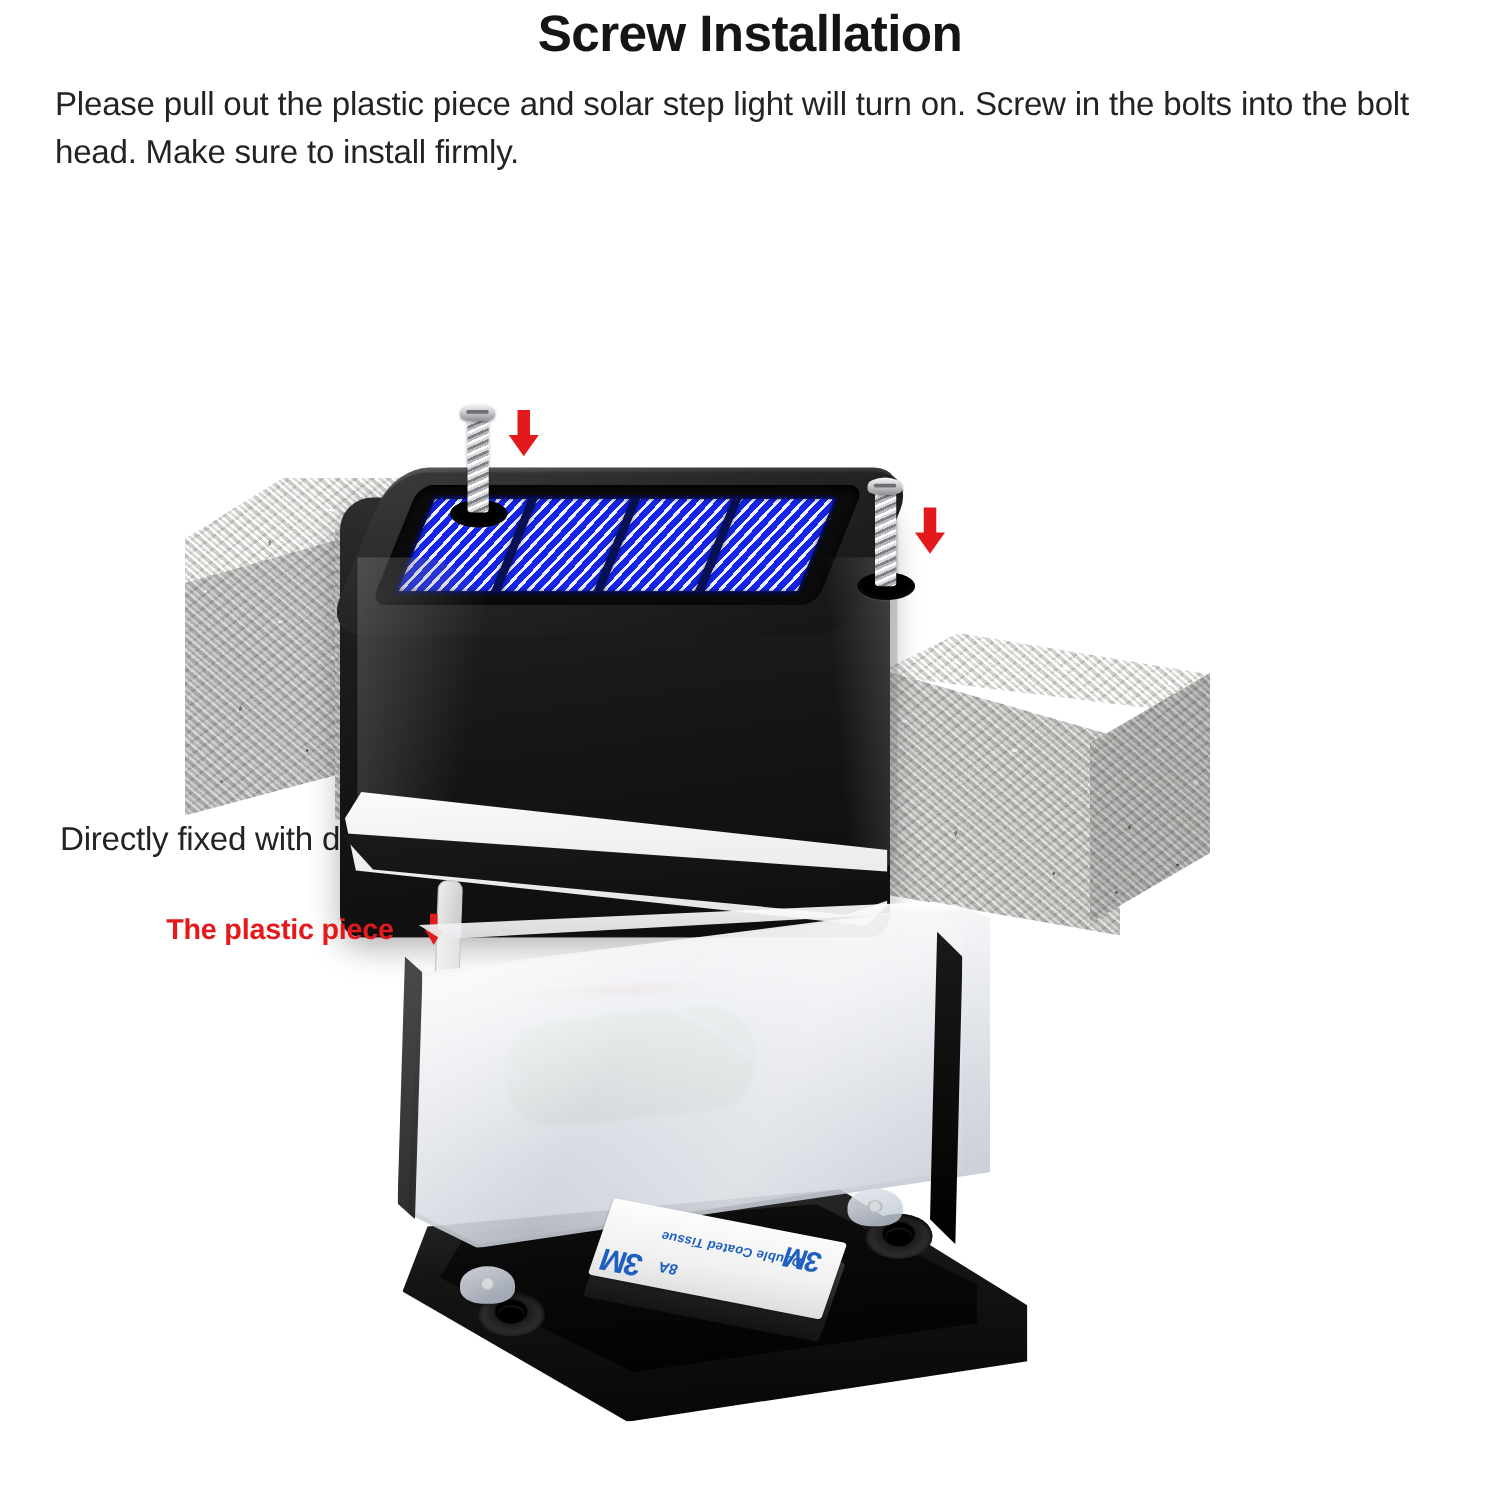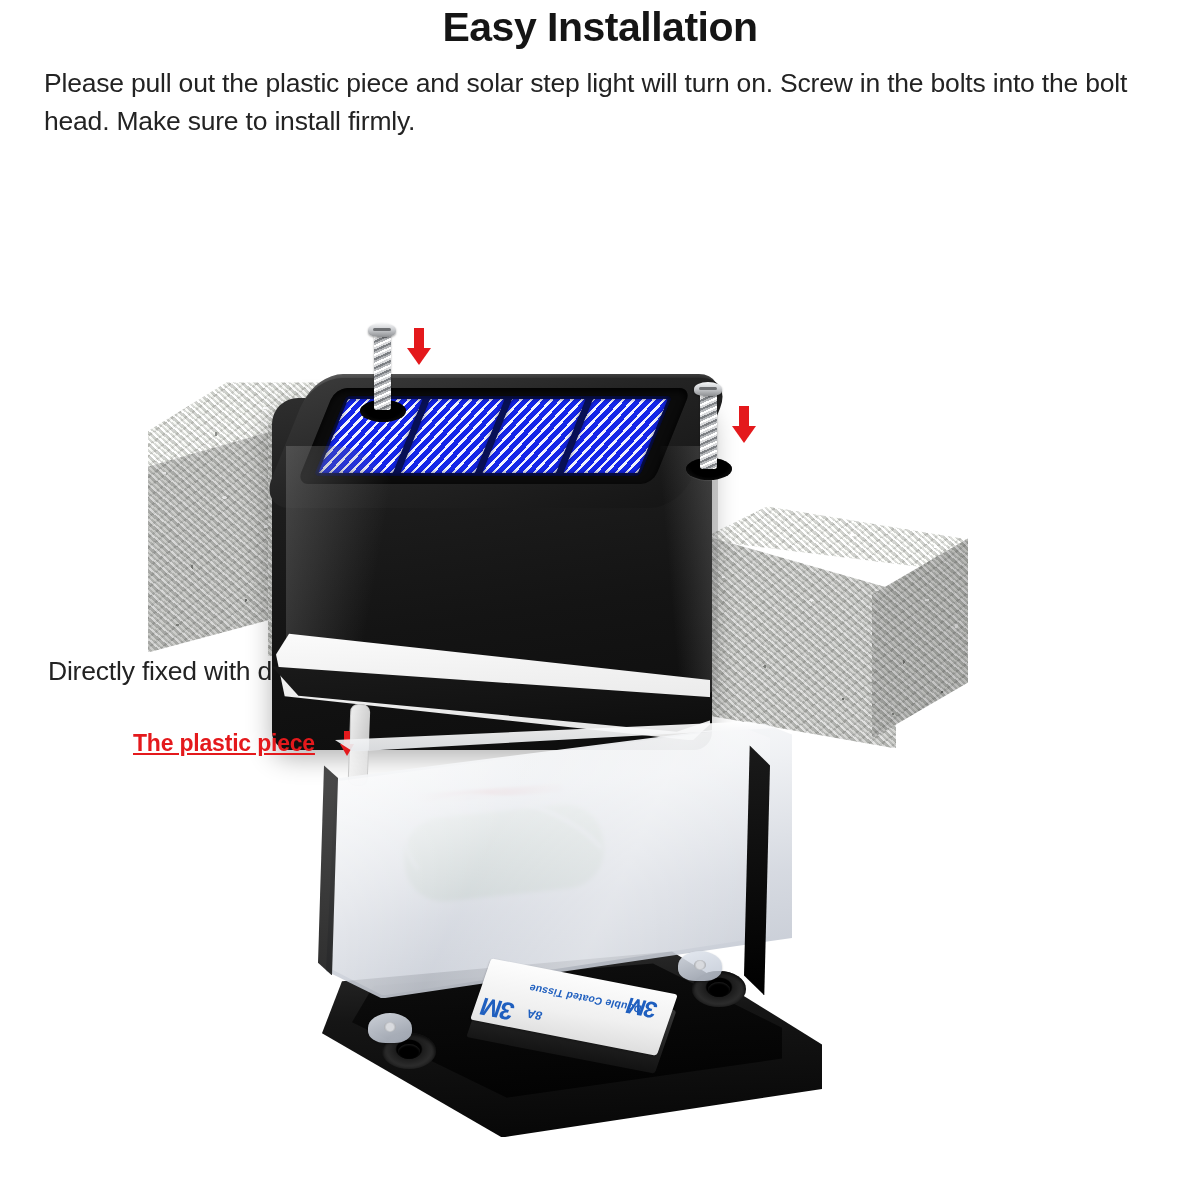--- a/index.html
+++ b/index.html
@@ -273,21 +273,20 @@
   .plastic-label {
     position: absolute;
     left: 133px; top: 584px;
     font-size: 23px;
     font-weight: bold;
     color: #e4191c;
     letter-spacing: -0.2px;
     display: flex;
     align-items: center;
     gap: 25px;
-    text-decoration: underline;
   }
   .plastic-label .mini-arrow {
     position: relative;
     display: inline-block;
     width: 14px; height: 26px;
   }
   .plastic-label .mini-arrow .shaft {
     position: absolute; left: 4px; top: 0;
     width: 6px; height: 15px; background: #e4191c;
   }
@@ -491,21 +490,21 @@
     width: 12px; height: 10px;
     background: radial-gradient(circle, #d8dade 0 45%, #85888c 100%);
     border-radius: 50%;
   }
   .boss-tab-left  { left: 368px; top: 300px; }
   .boss-tab-right { left: 678px; top: 238px; }
 </style>
 </head>
 <body>
 
-<h1 class="page-title">Easy Installation</h1>
+<h1 class="page-title">Screw Installation</h1>
 
 <p class="intro">Please pull out the plastic piece and solar step light will turn on. Screw in the bolts into the bolt head. Make sure to install firmly.</p>
 
 <div class="figure-one">
 
   <div class="concrete block-left-top"></div>
   <div class="concrete block-left-face"></div>
   <div class="concrete block-left-face2"></div>
 
   <div class="concrete block-right-top"></div>

